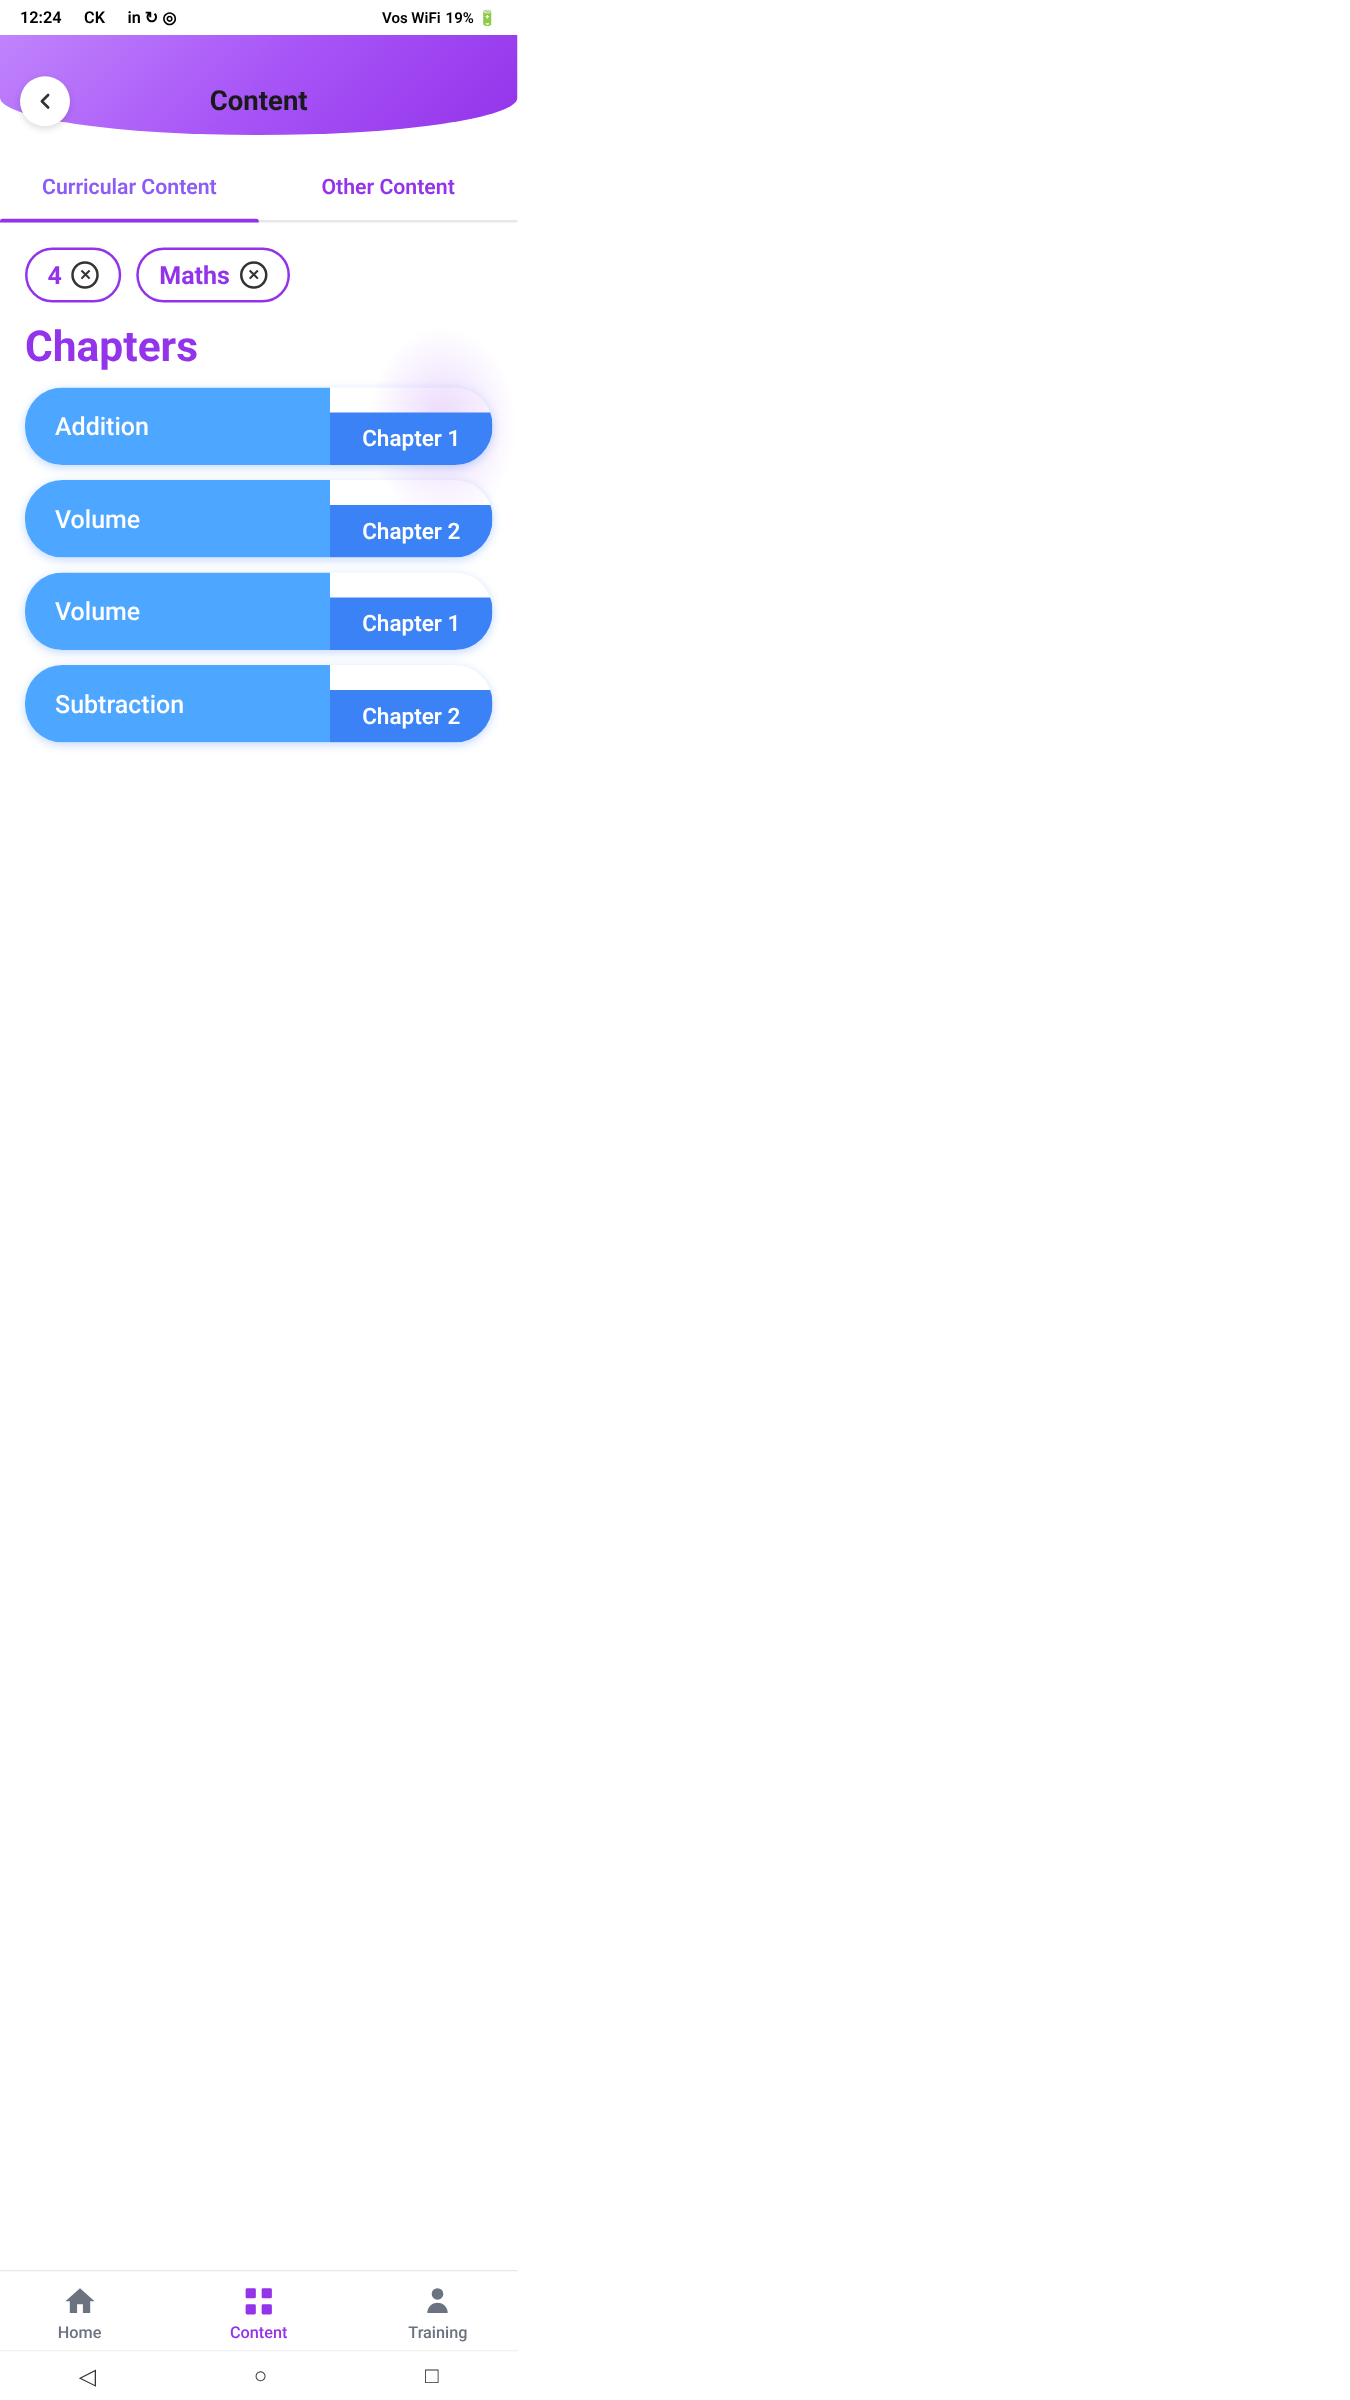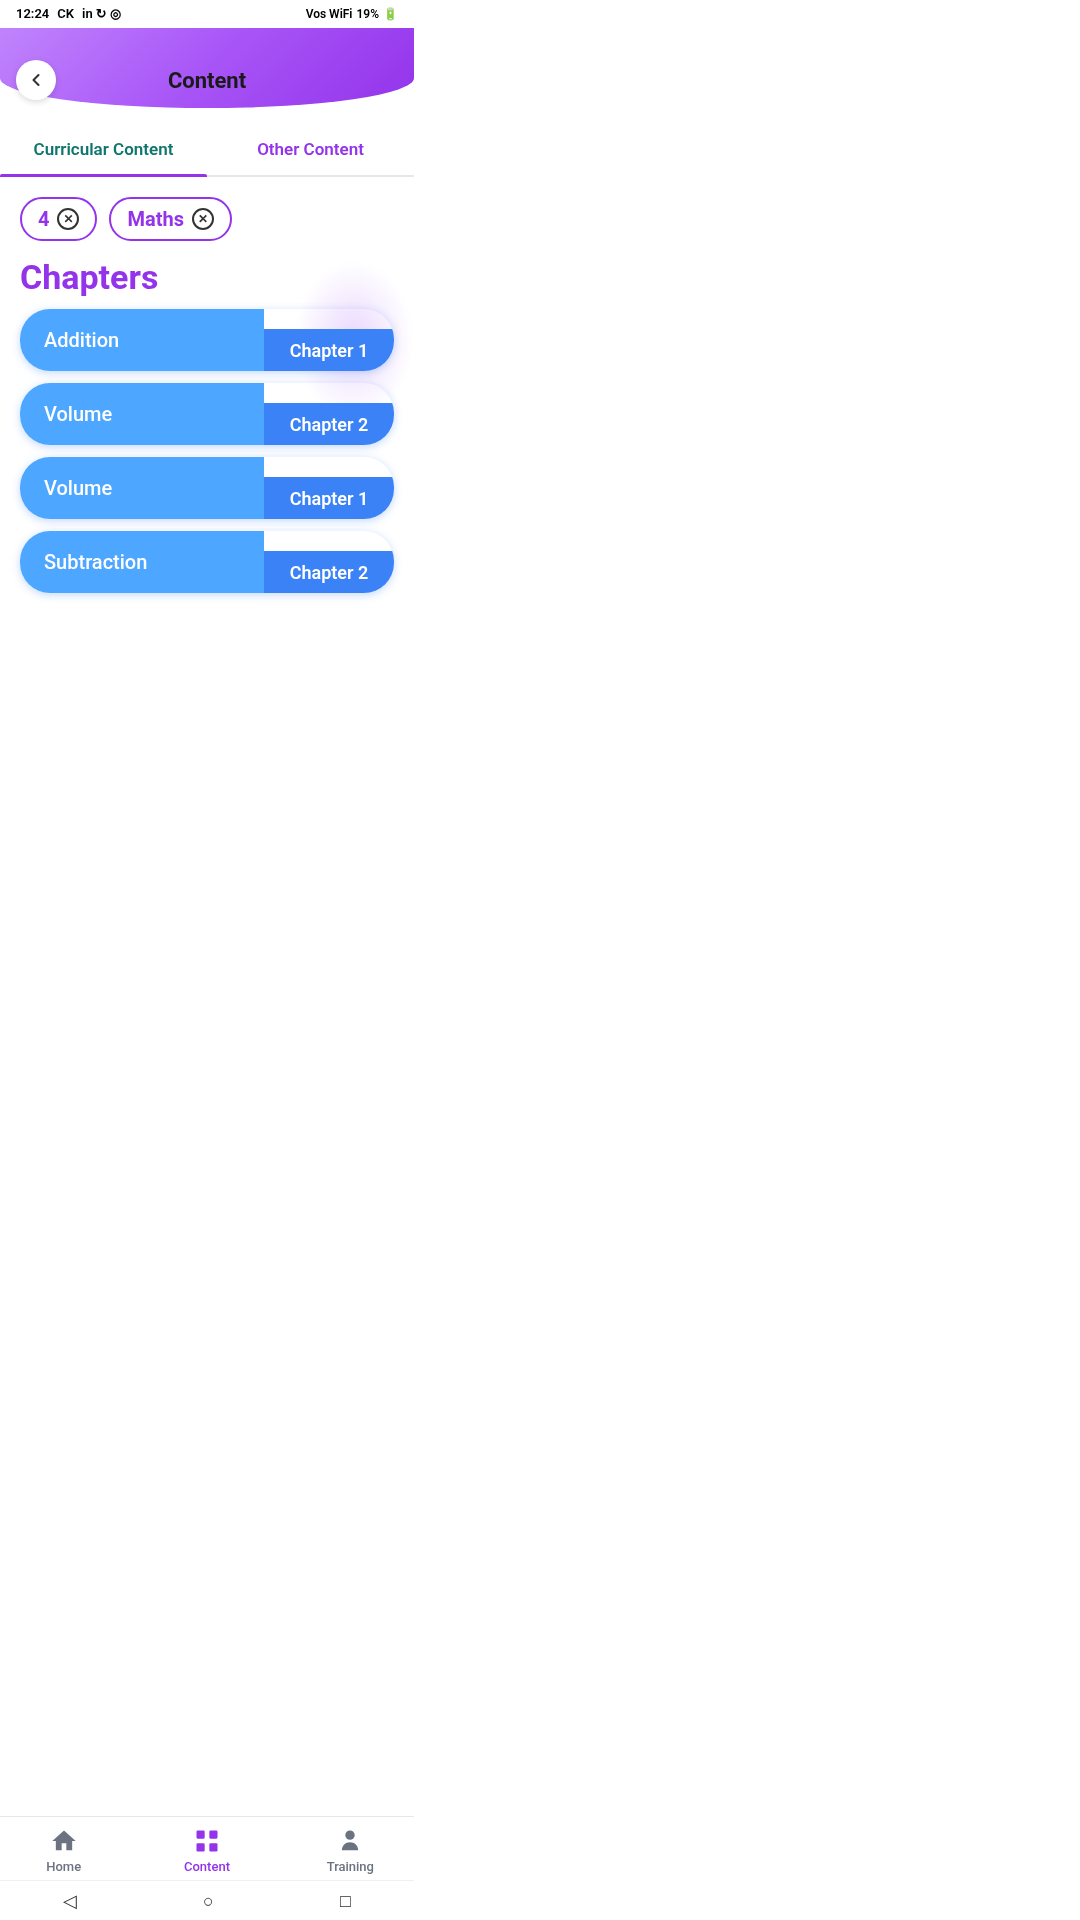--- a/index.html
+++ b/index.html
@@ -17,21 +17,21 @@
     
     .status-bar {
       background: #fff;
       display: flex;
       justify-content: space-between;
       align-items: center;
       padding: 6px 16px 4px;
       font-size: 13px;
       font-weight: 600;
     }
-    .status-left { display: flex; gap: 8px; align-items: center; }
+    .status-left { display: flex; gap: 18px; align-items: center; }
     .status-right { display: flex; gap: 4px; align-items: center; font-size: 12px; }
 
     
     .header-bg {
       background: linear-gradient(135deg, #c084fc 0%, #a855f7 50%, #9333ea 100%);
       height: 80px;
       border-radius: 0 0 50% 50% / 0 0 30px 30px;
       position: absolute;
       top: 28px;
       left: 0; right: 0;
@@ -80,21 +80,21 @@
     }
 
     .tab {
       flex: 1;
       text-align: center;
       padding: 16px 8px;
       font-size: 17px;
       font-weight: 600;
       cursor: pointer;
       position: relative;
-      color: #0f766e;
+      color: #8b5cf6;
     }
     .tab.active::after {
       content: '';
       position: absolute;
       bottom: -2px;
       left: 0; right: 0;
       height: 3px;
       background: #9333ea;
       border-radius: 2px 2px 0 0;
     }

